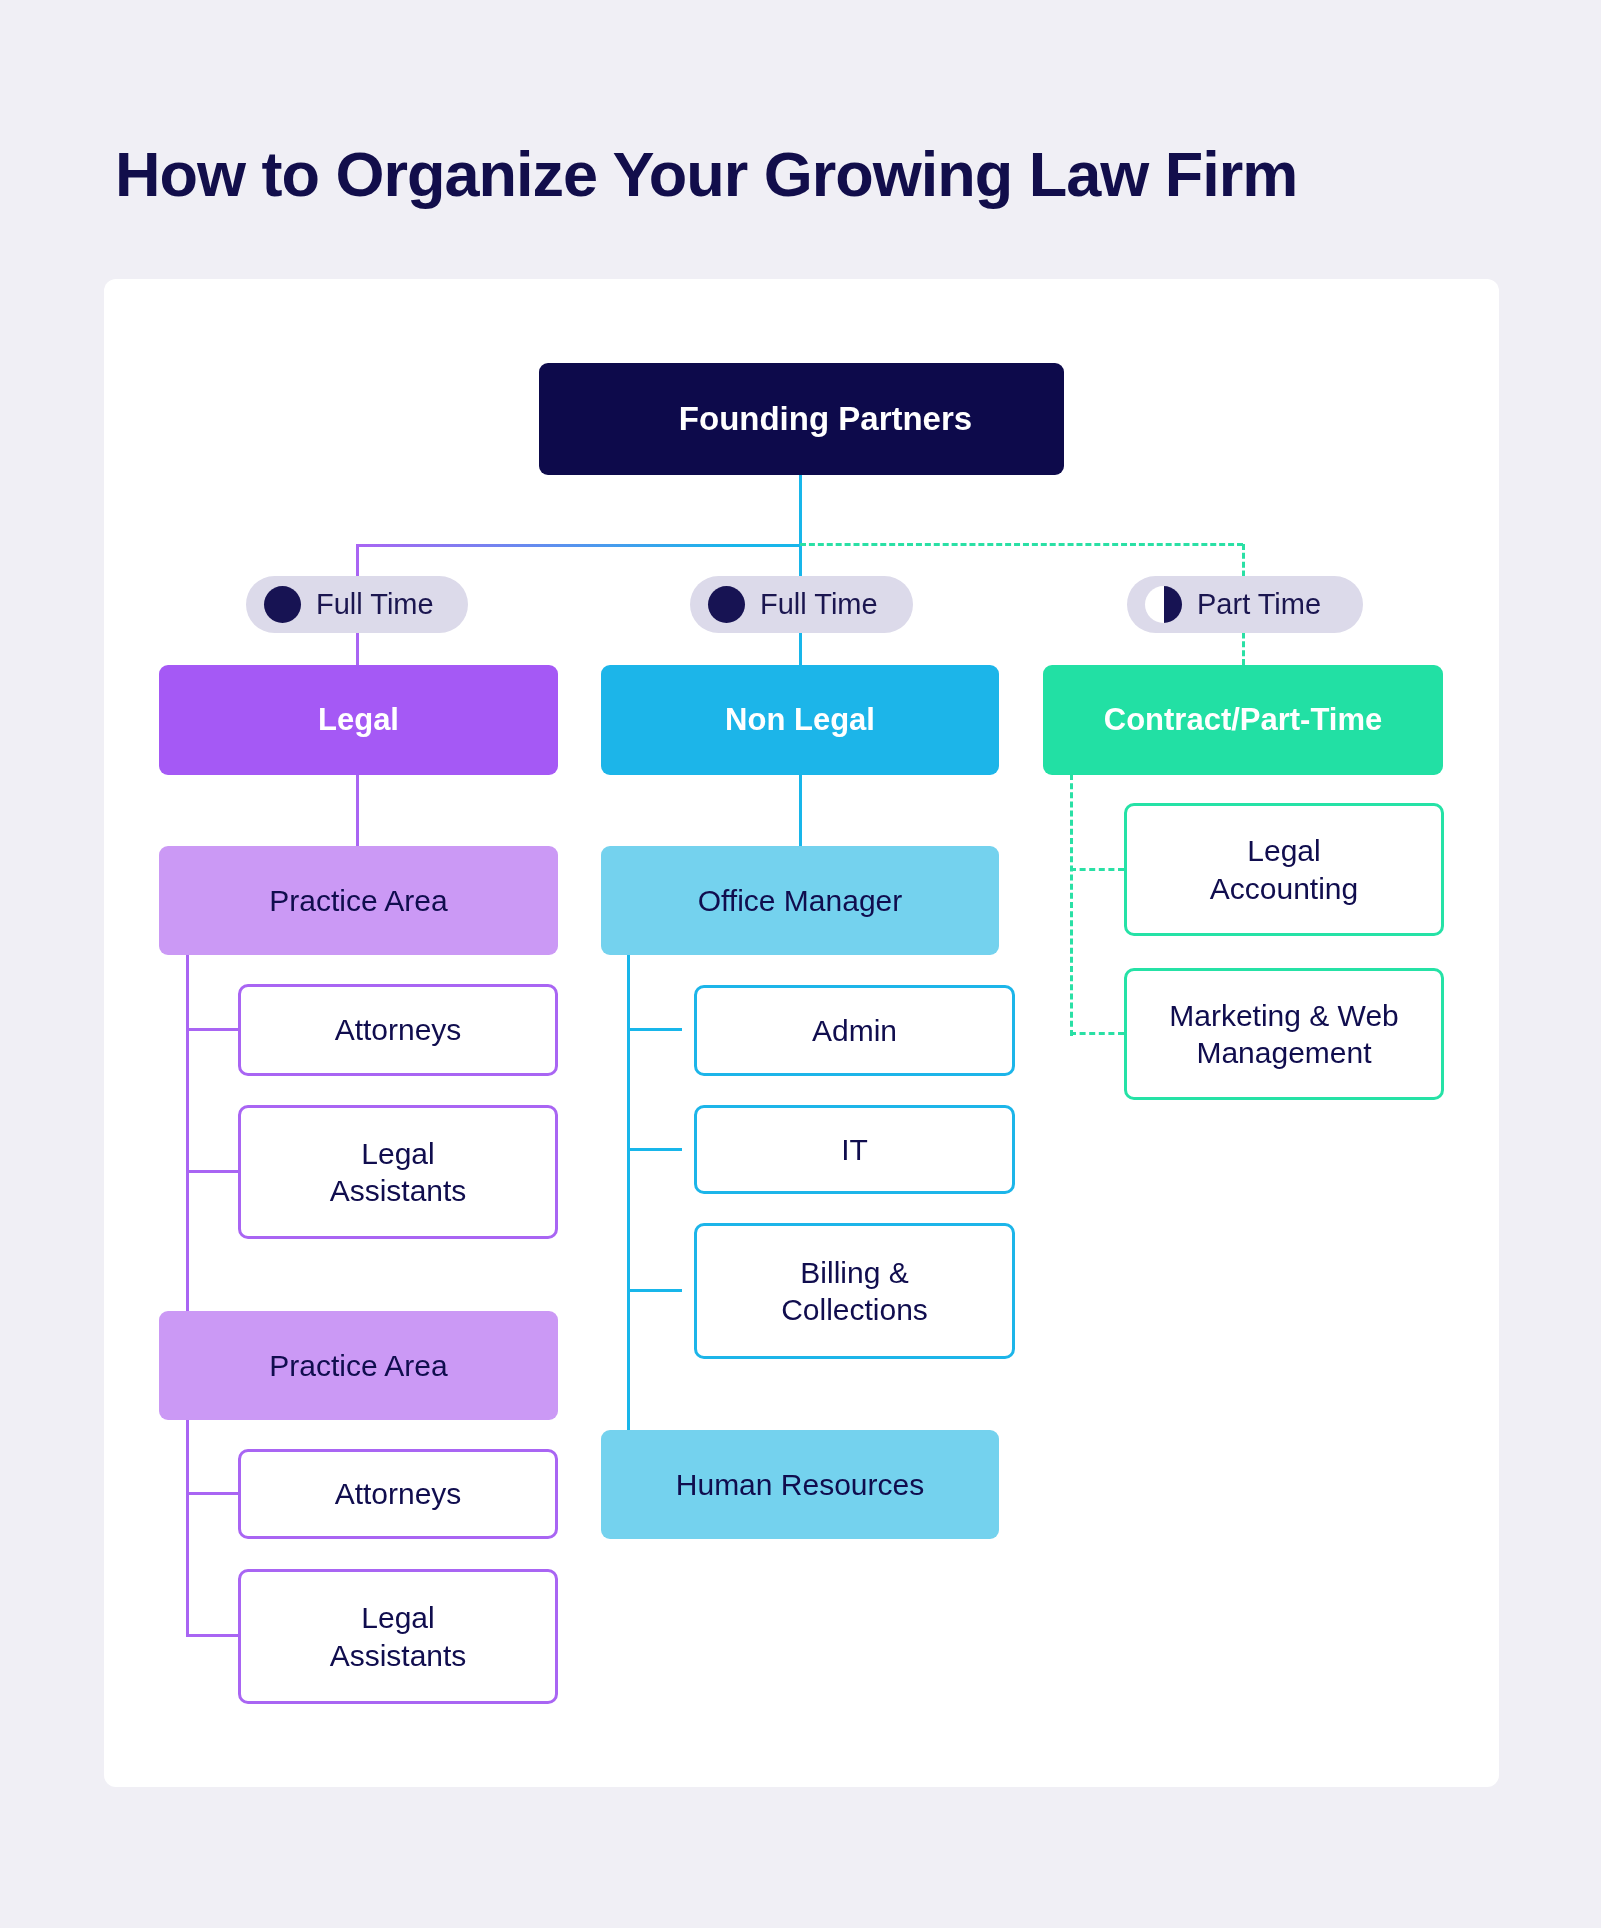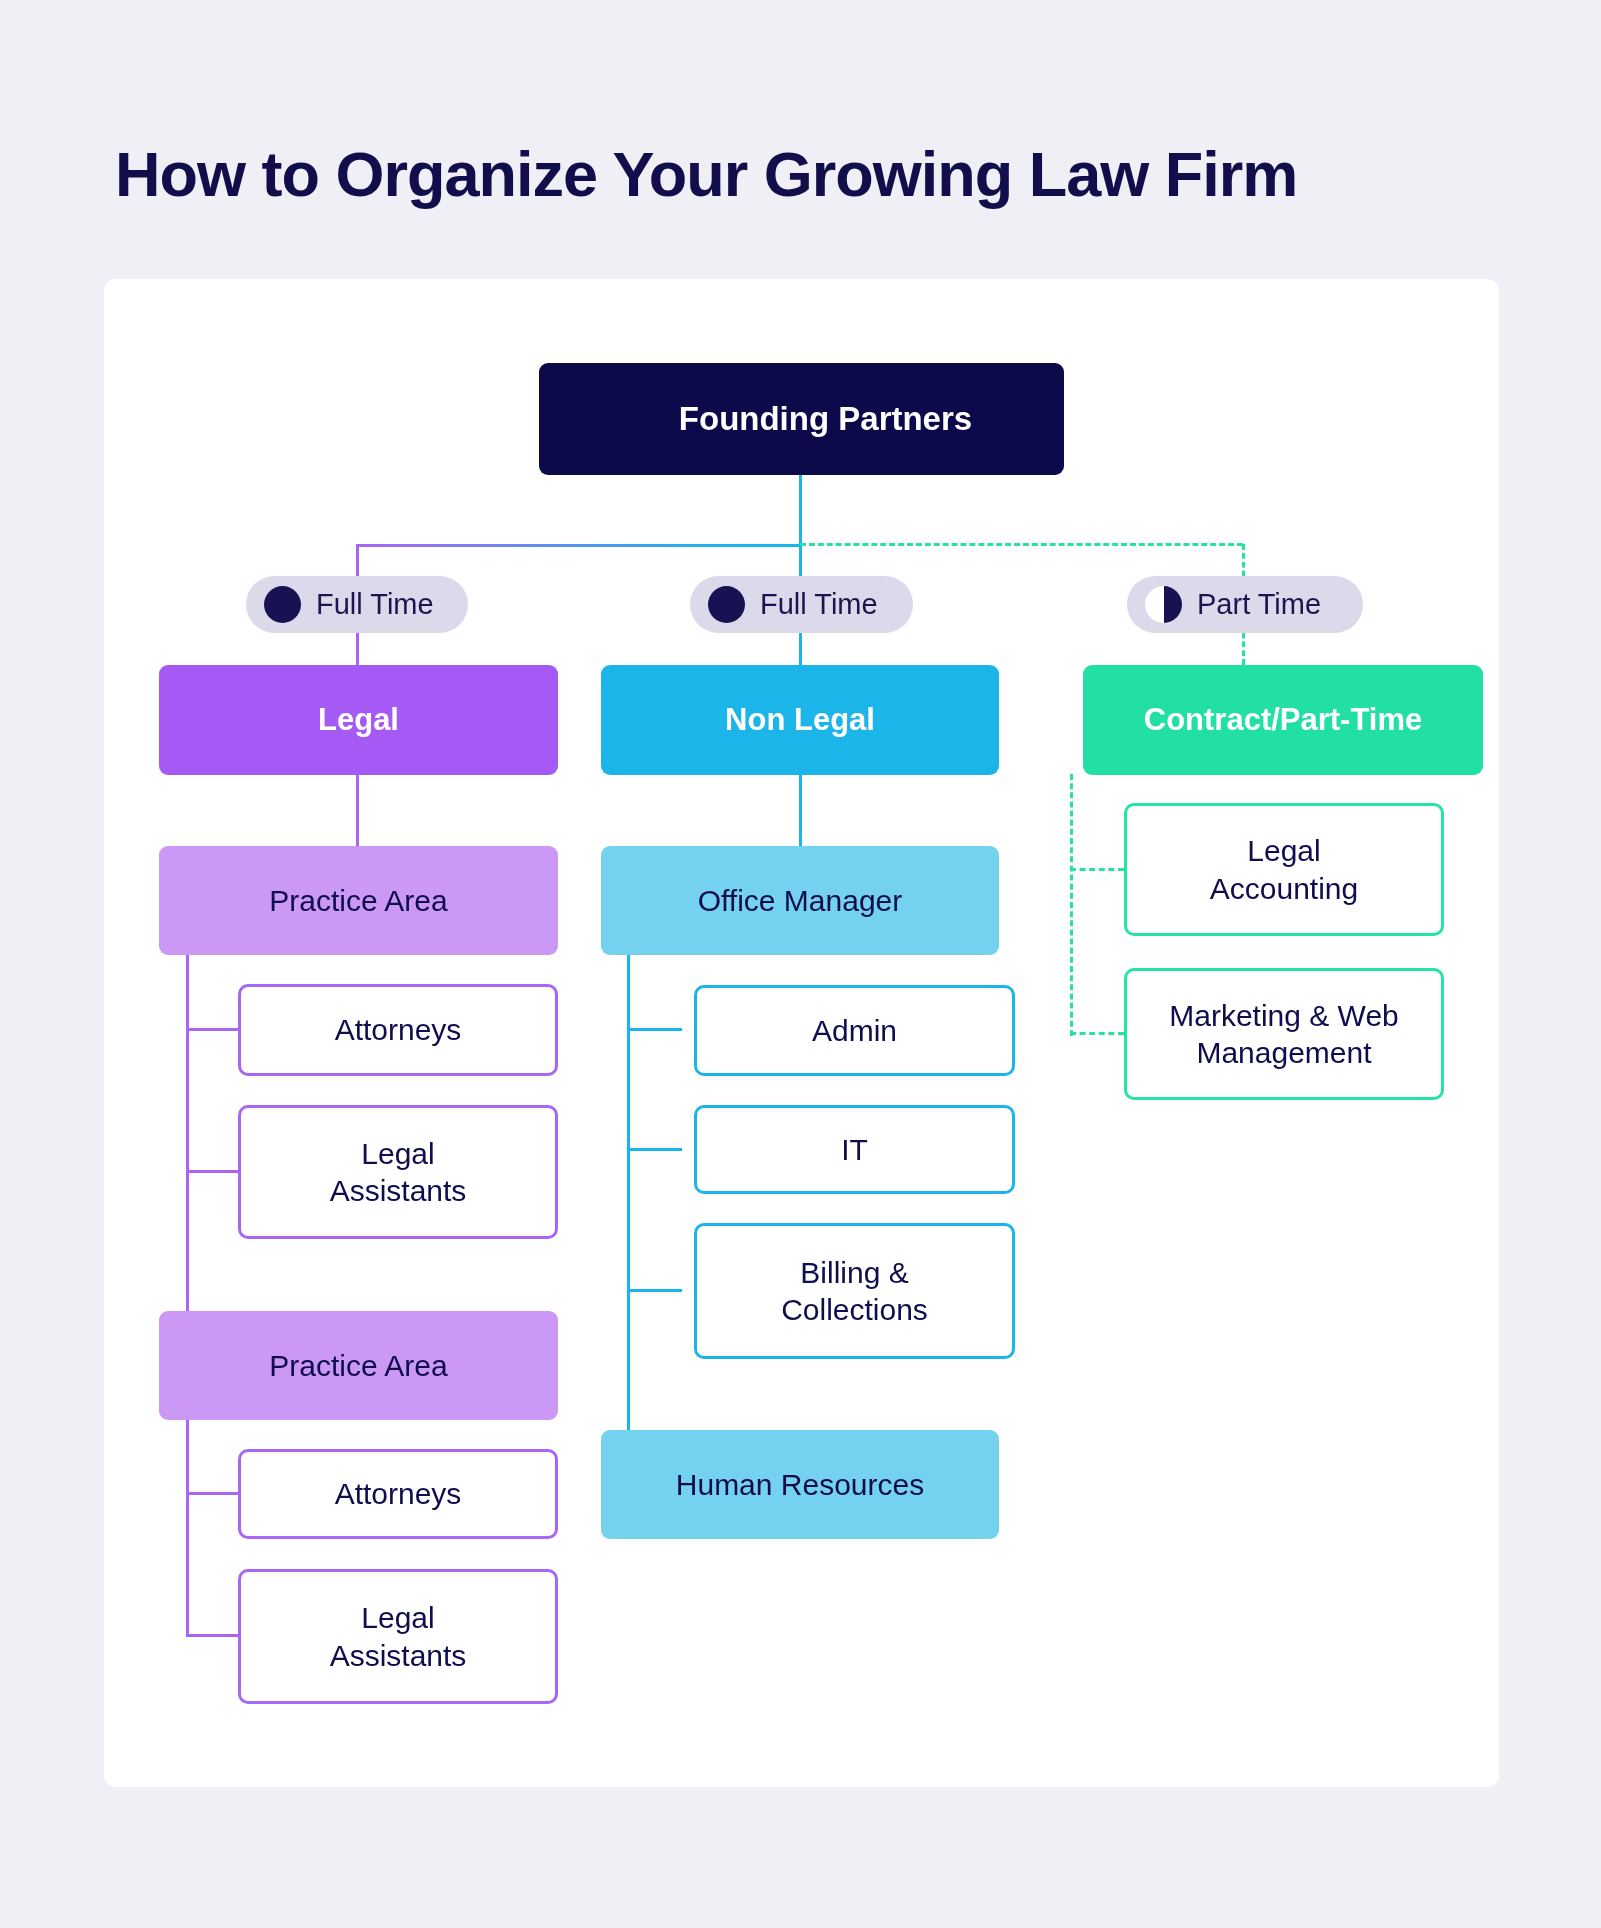--- a/index.html
+++ b/index.html
@@ -20,21 +20,21 @@
   }
   .box{
     position:absolute;display:flex;align-items:center;justify-content:center;
     text-align:center;border-radius:9px;box-sizing:border-box;
   }
   .box span{white-space:pre-line;line-height:1.25;}
   .root-box{background:#0d0a4b;color:#ffffff;font-size:33px;font-weight:bold;padding-left:48px;}
   .hdr{color:#ffffff;font-size:31px;font-weight:bold;}
   .hdr-legal{background:#a559f5;}
   .hdr-nonlegal{background:#1cb5e9;}
-  .hdr-contract{background:#22e0a4;margin-left:40px;}
+  .hdr-contract{background:#22e0a4;}
   .l2{font-size:30px;color:#100d4e;}
   .l2-purple{background:#cb99f5;}
   .l2-blue{background:#74d2ee;}
   .child{background:#ffffff;font-size:30px;color:#100d4e;border:3px solid;border-radius:10px;}
   .child-purple{border-color:#a965f3;text-align:center;}
   .child-blue{border-color:#1cb5e9;margin-left:12px;}
   .child-green{border-color:#25e2a6;}
   .line{position:absolute;}
   .v-solid{width:3px;}
   .h-solid{height:3px;}

